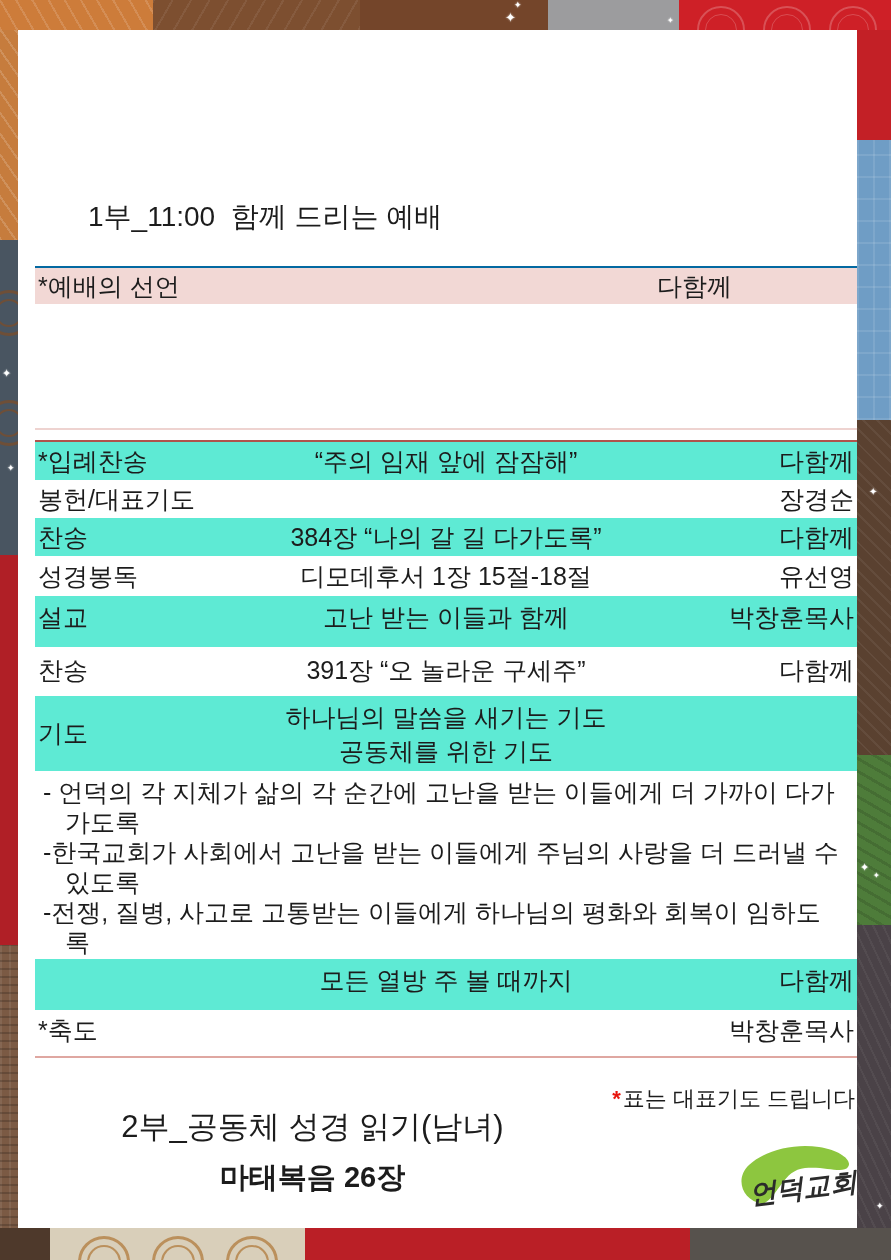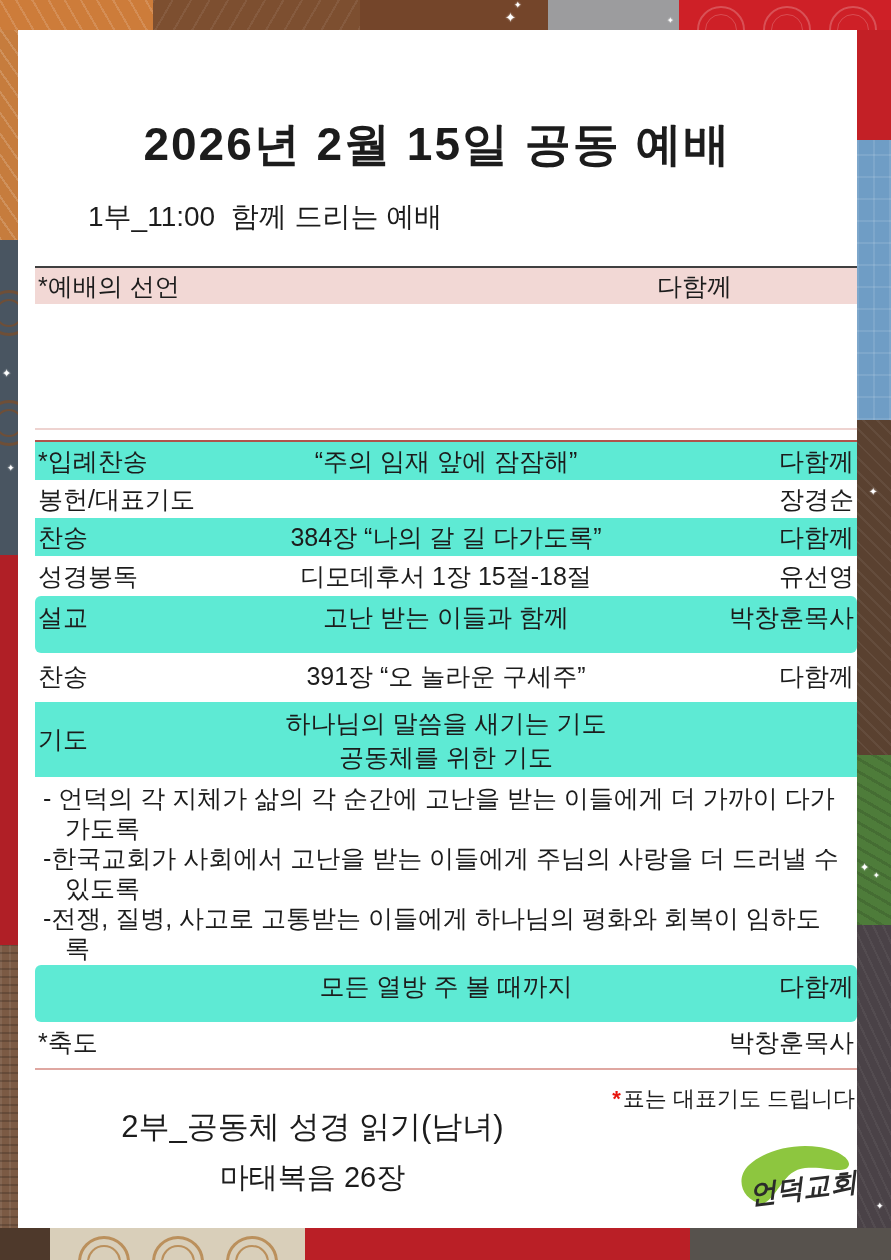--- a/index.html
+++ b/index.html
@@ -55,48 +55,48 @@
   .m-slate{width:40px;height:40px;border:3px solid #6e4f38;left:-14px;}
   .m-slate .medal-inner{border:2px solid #6e4f38;}
   .m-red{width:44px;height:44px;border:2px solid rgba(255,255,255,.22);top:6px;}
   .m-red .medal-inner{border:1px solid rgba(255,255,255,.2);}
   .sparkle{position:absolute;color:#ffffff;text-shadow:0 0 2px rgba(255,255,255,.9);line-height:1;}
   
   .page-title{position:absolute;top:114px;left:18px;width:839px;text-align:center;
     font-size:46px;font-weight:bold;letter-spacing:2px;}
   .part1-heading{position:absolute;top:198px;left:88px;font-size:28px;white-space:pre;}
   .band{position:absolute;top:266px;left:35px;width:822px;height:36px;
-    background:#f2d8d5;border-top:2px solid #404040;line-height:36px;font-size:25px;}
+    background:#f2d8d5;border-top:2px solid #0369a1;line-height:36px;font-size:25px;}
   .band .band-label{position:absolute;left:3px;}
   .band .band-leader{position:absolute;left:622px;}
   .declaration{position:absolute;top:322px;left:66px;font-size:24px;line-height:29px;}
   .decl-line{white-space:pre-wrap;}
   .hairline{position:absolute;top:428px;left:35px;width:822px;height:2px;background:#eed3d0;}
   .order-wrap{position:absolute;top:440px;left:35px;width:822px;}
   .row{position:relative;font-size:25px;}
   .row.pink{background:#5eead4;}
   .row.first{border-top:2px solid #b0544c;}
   .h40{height:40px;line-height:40px;}
   .h38{height:38px;line-height:38px;}
-  .h43{height:57px;line-height:43px;border-radius:6px;}
+  .h43{height:51px;line-height:43px;}
   .h47{height:47px;line-height:47px;}
   .cell-item{position:absolute;left:3px;top:0;bottom:0;}
   .cell-content{position:absolute;left:0;right:0;text-align:center;}
   .cell-leader{position:absolute;right:3px;top:0;bottom:0;}
   .row-kido{height:75px;margin-top:2px;}
   .row-kido .cell-item{line-height:75px;}
   .kido-lines{position:absolute;left:0;right:0;top:4px;text-align:center;line-height:34px;}
   .prayers{margin:6px 0 2px 0;width:806px;font-size:25px;line-height:30px;list-style:none;padding:0;}
   .prayers .prayer{padding-left:30px;text-indent:-22px;margin:0;}
   .closing-rule{height:2px;background:#dfa7a1;margin-top:6px;}
   .footnote{position:absolute;top:1084px;right:36px;font-size:22px;}
   .footnote .mark{color:#e8150d;font-weight:bold;margin-right:2px;}
   .part2{position:absolute;top:1106px;left:40px;width:545px;text-align:center;}
   .part2-heading{font-size:31px;margin-bottom:10px;}
-  .part2-reading{font-size:29px;}
+  .part2-reading{font-size:29px;font-weight:bold;}
   .logo{position:absolute;top:1140px;right:24px;width:134px;height:76px;}
   .logo svg{position:absolute;top:0;left:0;}
   .logo-text{position:absolute;top:30px;left:8px;width:124px;text-align:center;
     font-size:27px;font-weight:bold;font-style:italic;color:#2b2b2b;transform:rotate(-7deg);}
 </style>
 </head>
 <body>
 
 <div class="frame">
 
@@ -160,21 +160,20 @@
   <span class="sparkle" style="left:514px;top:1px;font-size:9px;">✦</span>
   <span class="sparkle" style="left:505px;top:11px;font-size:13px;">✦</span>
   <span class="sparkle" style="left:667px;top:17px;font-size:8px;">✦</span>
   <span class="sparkle" style="left:2px;top:368px;font-size:11px;">✦</span>
   <span class="sparkle" style="left:7px;top:464px;font-size:9px;">✦</span>
   <span class="sparkle" style="left:869px;top:487px;font-size:10px;">✦</span>
   <span class="sparkle" style="left:860px;top:862px;font-size:11px;">✦</span>
   <span class="sparkle" style="left:873px;top:872px;font-size:8px;">✦</span>
   <span class="sparkle" style="left:876px;top:1202px;font-size:9px;">✦</span>
 
-  <div class="page-title">2026년 2월 15일 공동 예배</div>
   <div class="part1-heading">1부_11:00  함께 드리는 예배</div>
 
   <div class="band">
     <span class="band-label">*예배의 선언</span>
     <span class="band-leader">다함께</span>
   </div>
 
 
   <div class="hairline"></div>
 

